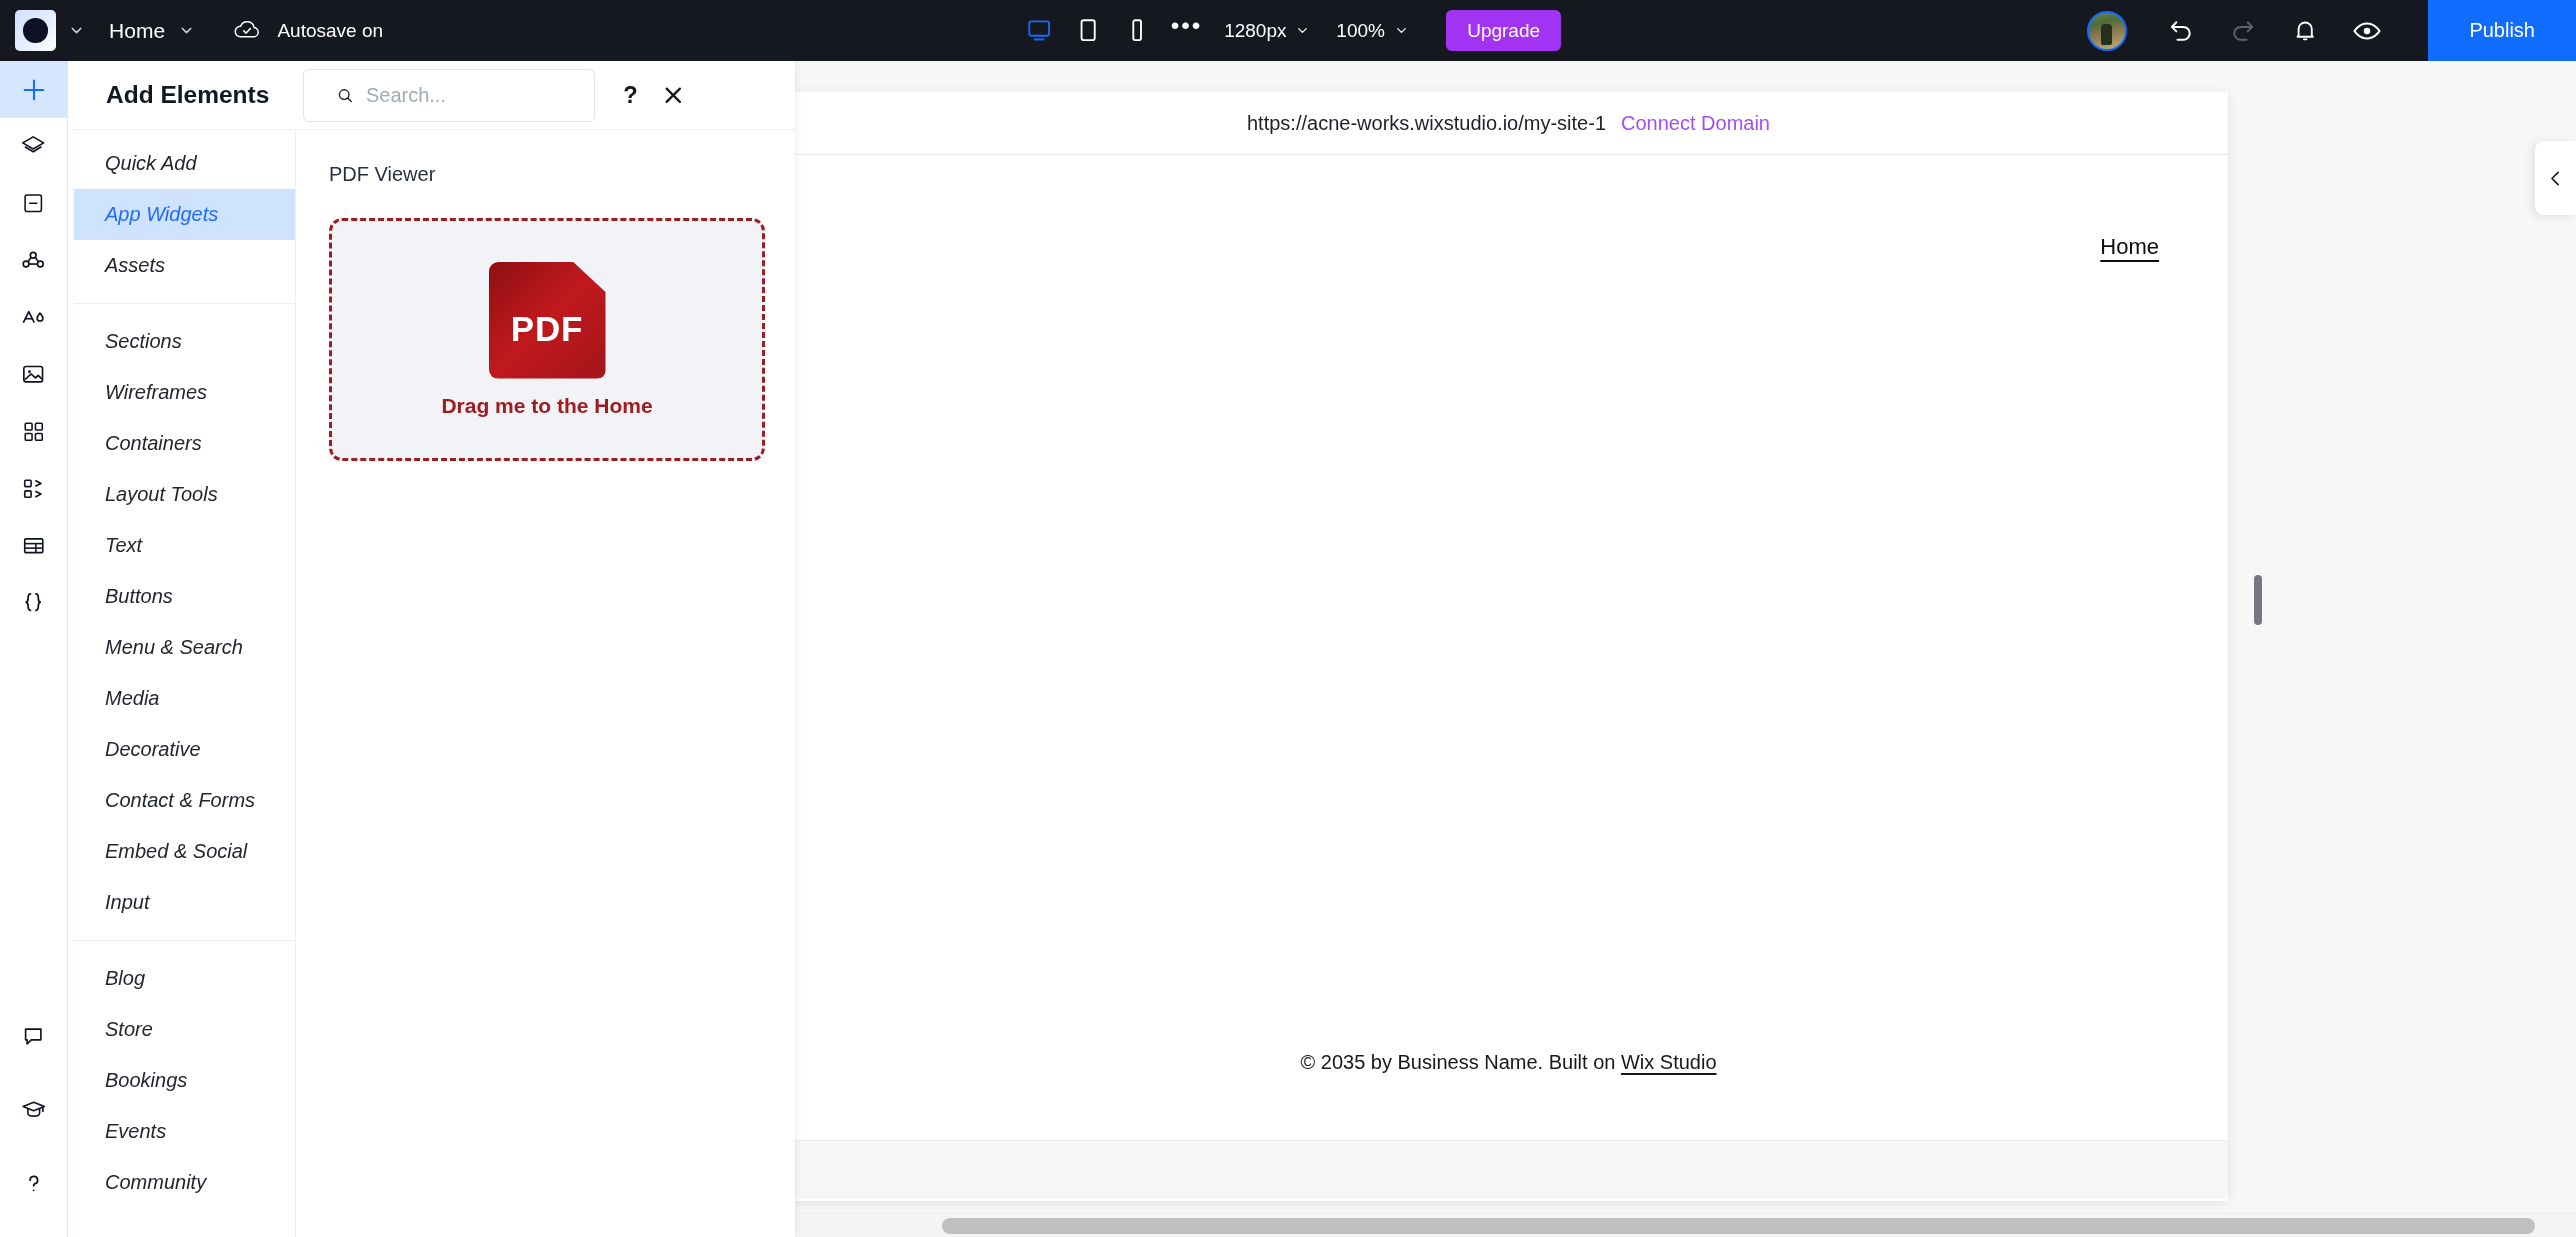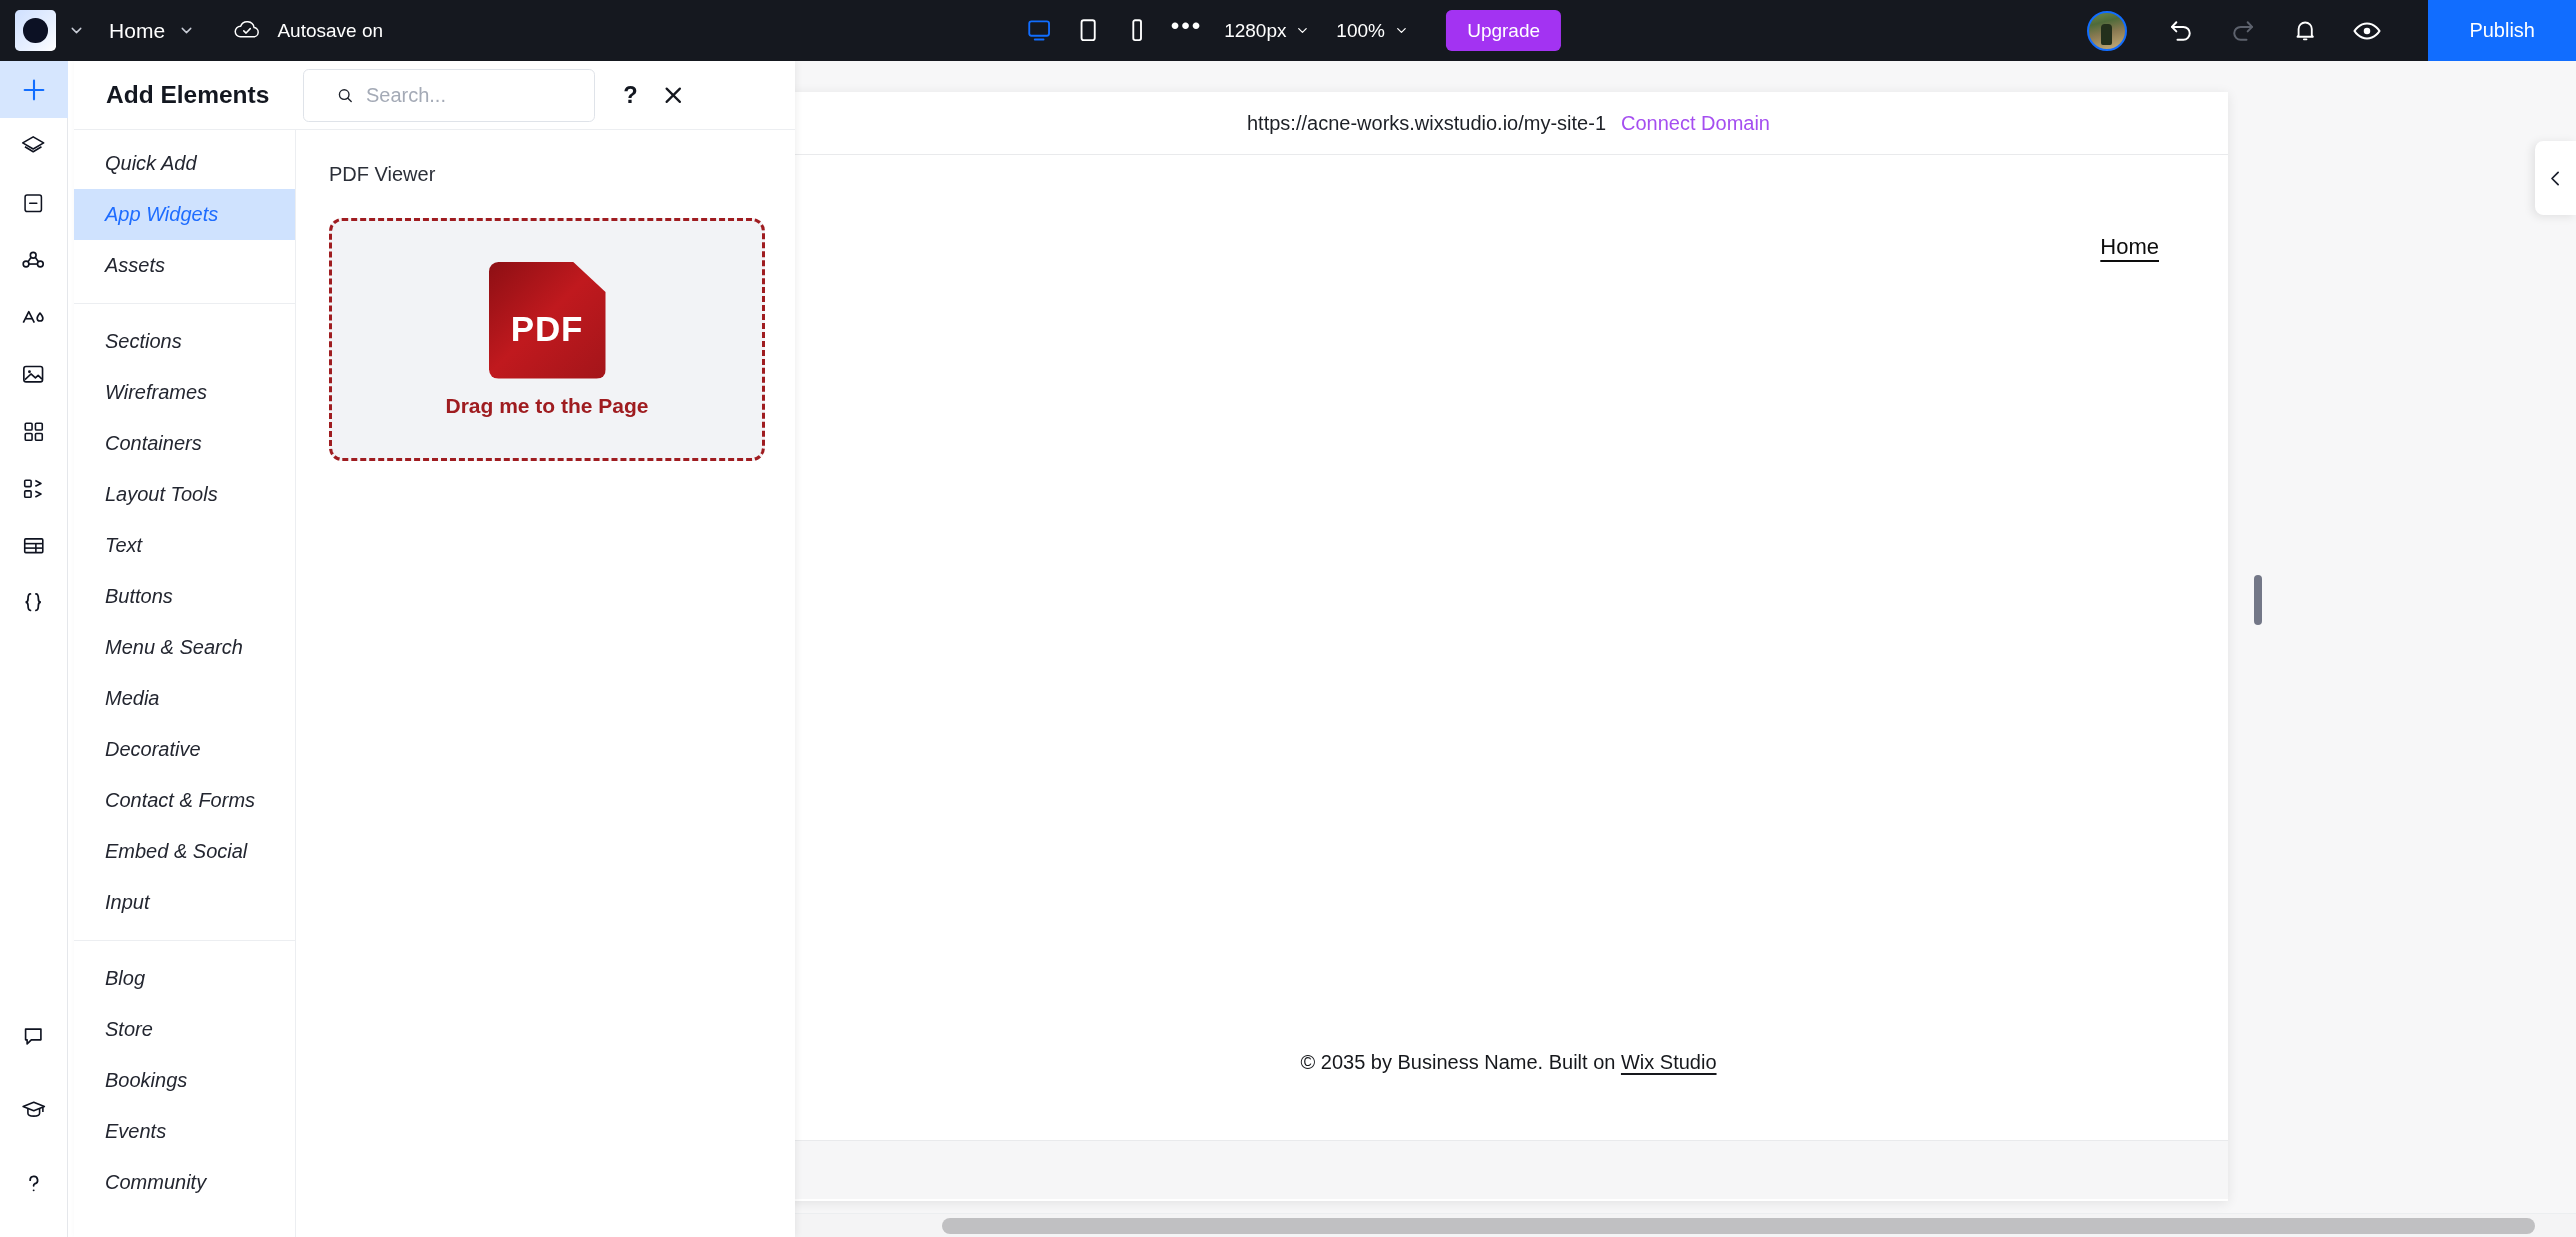--- a/index.html
+++ b/index.html
@@ -450,21 +450,21 @@
         <div class="cat">Events</div>
         <div class="cat">Community</div>
       </div>
 
       <div class="widgets">
         <div class="widget-label">PDF Viewer</div>
         <div class="widget-card">
           <div class="pdf-icon">
             <span>PDF</span>
           </div>
-          <div class="drag-text">Drag me to the Page</div>
+          <div class="drag-text">Drag me to the Home</div>
         </div>
       </div>
     </div>
   </div>
 
   <div class="canvas-area">
     <div class="stage">
       <div class="urlbar">
         <span class="url-text">https://acne-works.wixstudio.io/my-site-1</span>
         <span class="connect-domain">Connect Domain</span>

